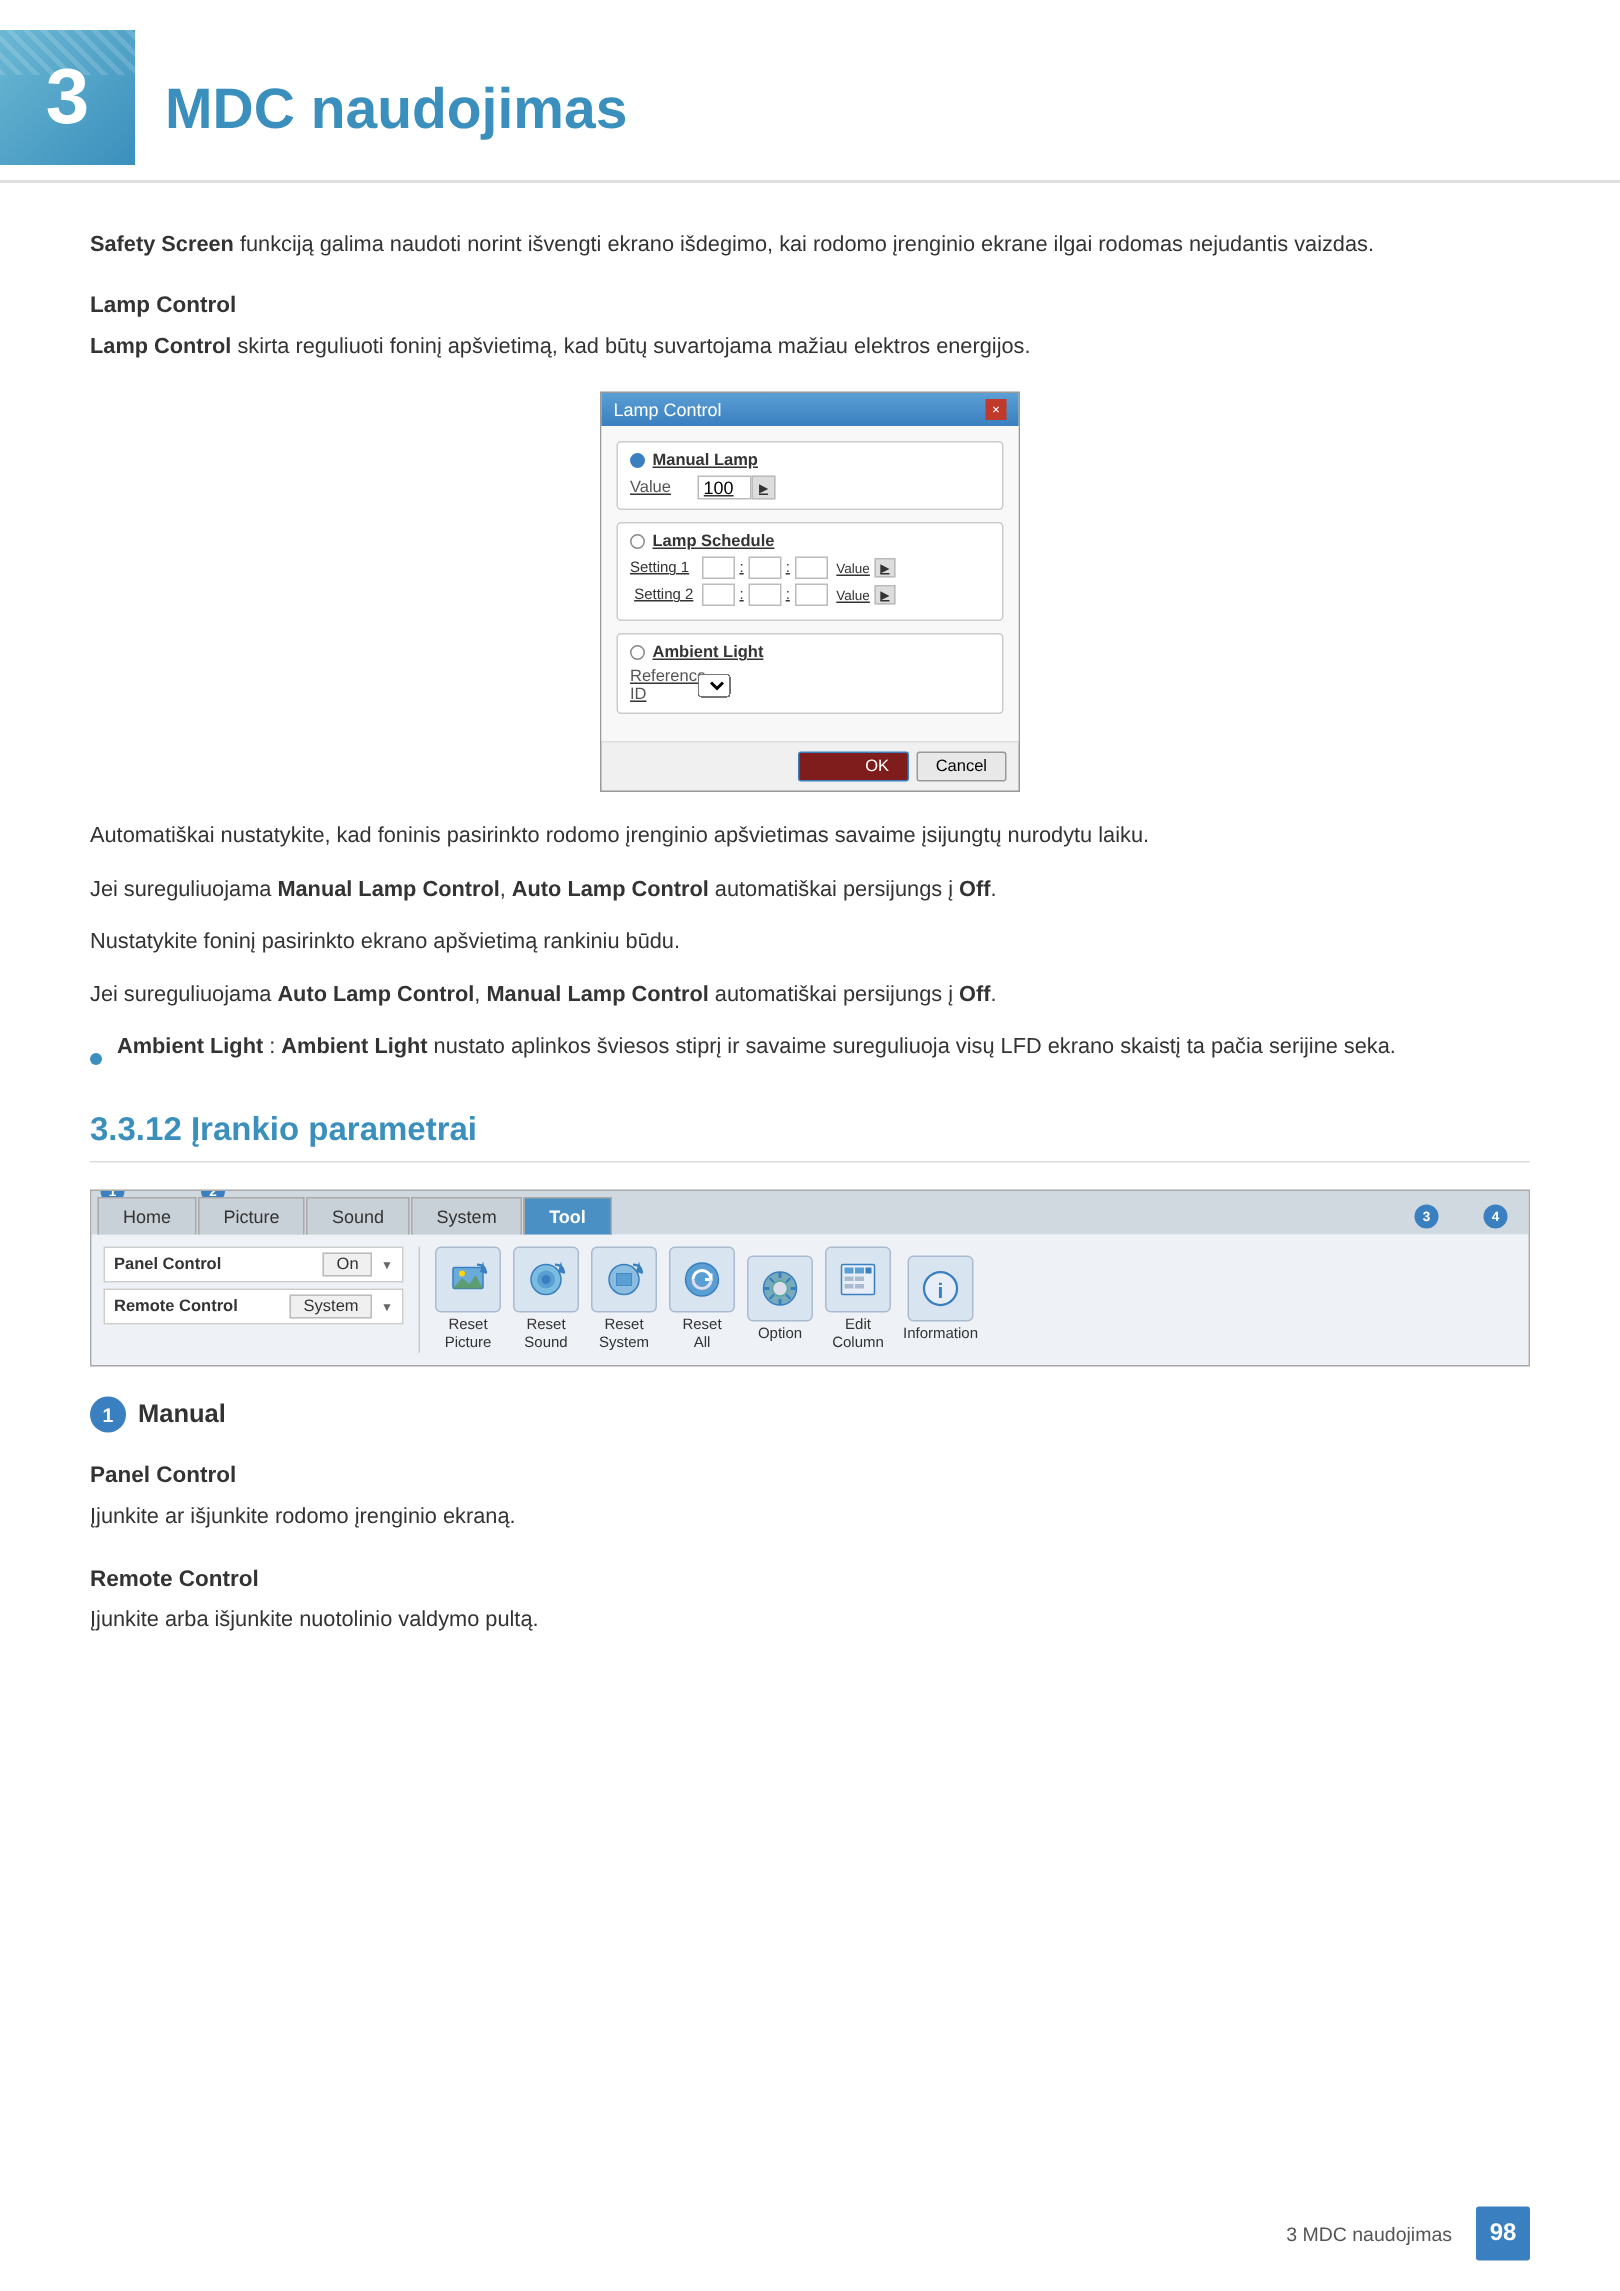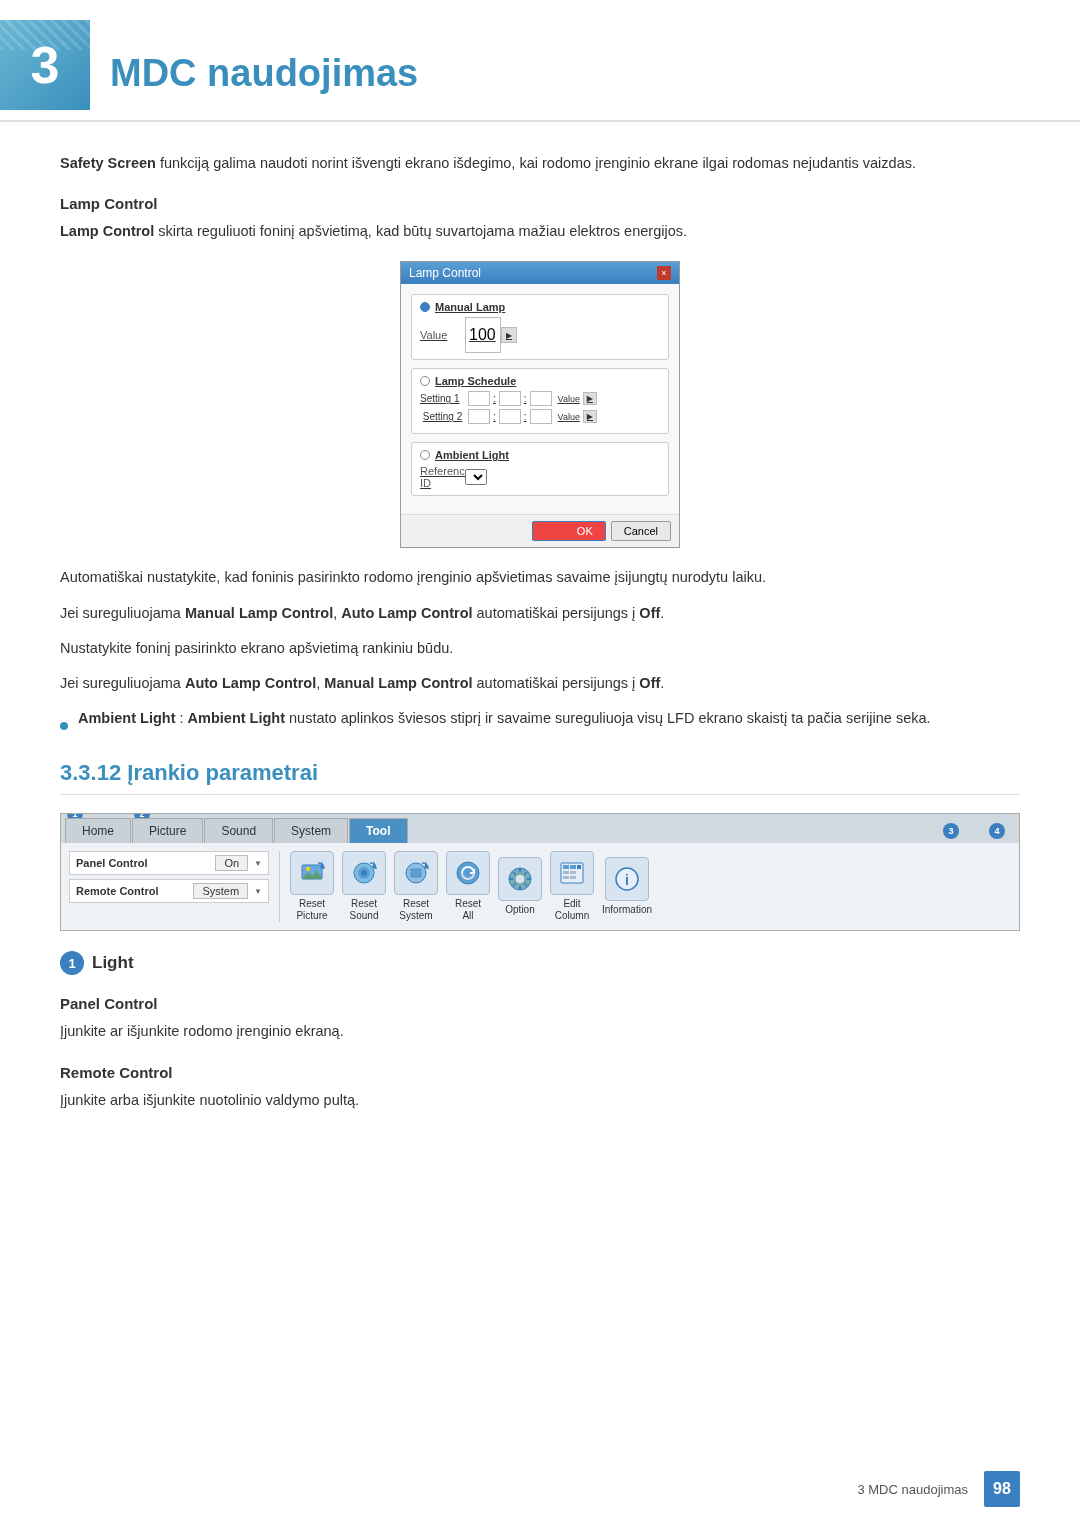--- a/index.html
+++ b/index.html
@@ -140,22 +140,22 @@
       align-items: center;
       margin-top: 3px;
       font-size: 11px;
     }
     .dialog-row-label { width: 45px; color: #555; }
     .dialog-input-small {
       border: 1px solid #bbb;
       background: #fff;
       width: 36px;
       height: 16px;
-      font-size: 16px;
-      padding: 17px 3px;
+      font-size: 12px;
+      padding: 7px 3px;
     }
     .dialog-arrow {
       width: 16px; height: 16px;
       background: #ddd;
       border: 1px solid #bbb;
       display: flex;
       align-items: center;
       justify-content: center;
       font-size: 8px;
       cursor: pointer;
@@ -182,21 +182,21 @@
       border-top: 1px solid #ddd;
     }
     .dialog-btn {
       padding: 3px 12px;
       font-size: 11px;
       border: 1px solid #999;
       background: #e8e8e8;
       cursor: pointer;
       border-radius: 2px;
     }
-    .dialog-btn.primary { background: #ef4444; color: #fff; border-color: #3a7fbf; padding-left: 44px; }
+    .dialog-btn.primary { background: #7f1d1d; color: #fff; border-color: #3a7fbf; padding-left: 44px; }
 
     
     .bullet-item {
       display: flex;
       align-items: flex-end;
       margin: 10px 0;
       font-size: 14.5px;
       line-height: 1.6;
     }
     .bullet-dot {
@@ -618,21 +618,21 @@
             </svg>
           </div>
           <div class="tool-btn-label">Information</div>
         </div>
       </div>
     </div>
   </div>
 
   <div class="sauga-heading">
     <span class="sauga-badge">1</span>
-    <span>Light</span>
+    <span>Manual</span>
   </div>
 
   <div class="section-heading">Panel Control</div>
   <p>Įjunkite ar išjunkite rodomo įrenginio ekraną.</p>
 
   <div class="section-heading">Remote Control</div>
   <p>Įjunkite arba išjunkite nuotolinio valdymo pultą.</p>
 
 </div>
 

